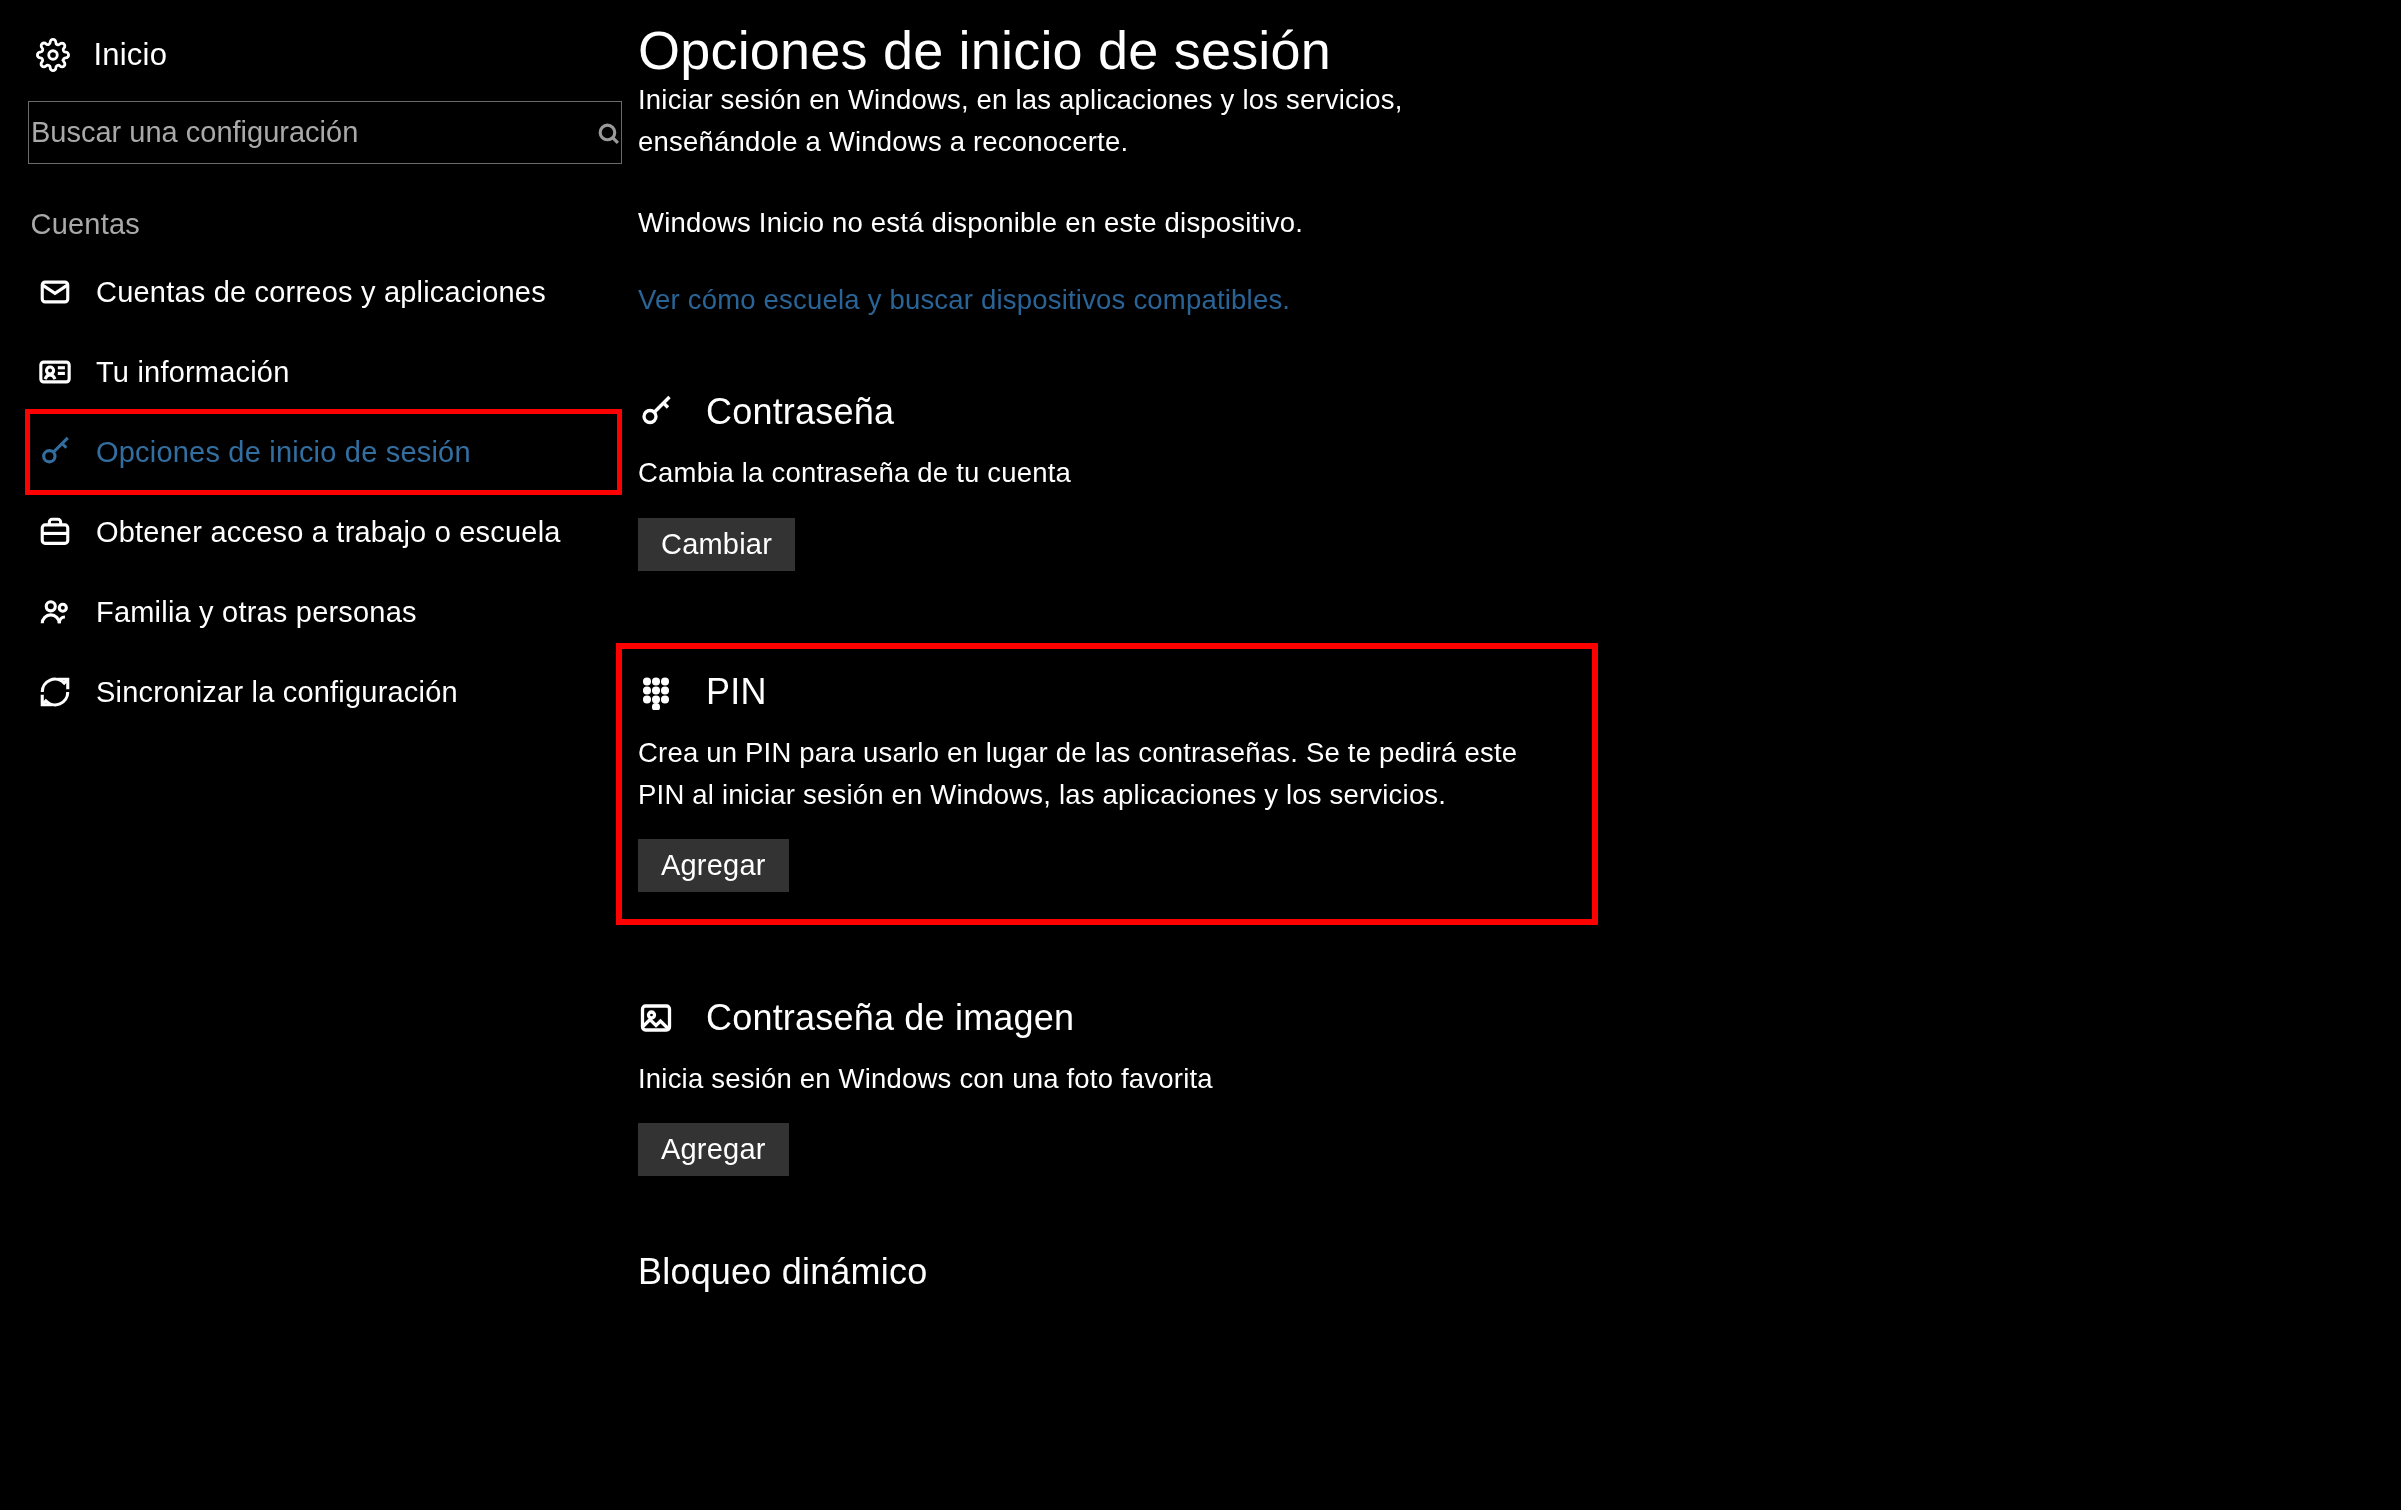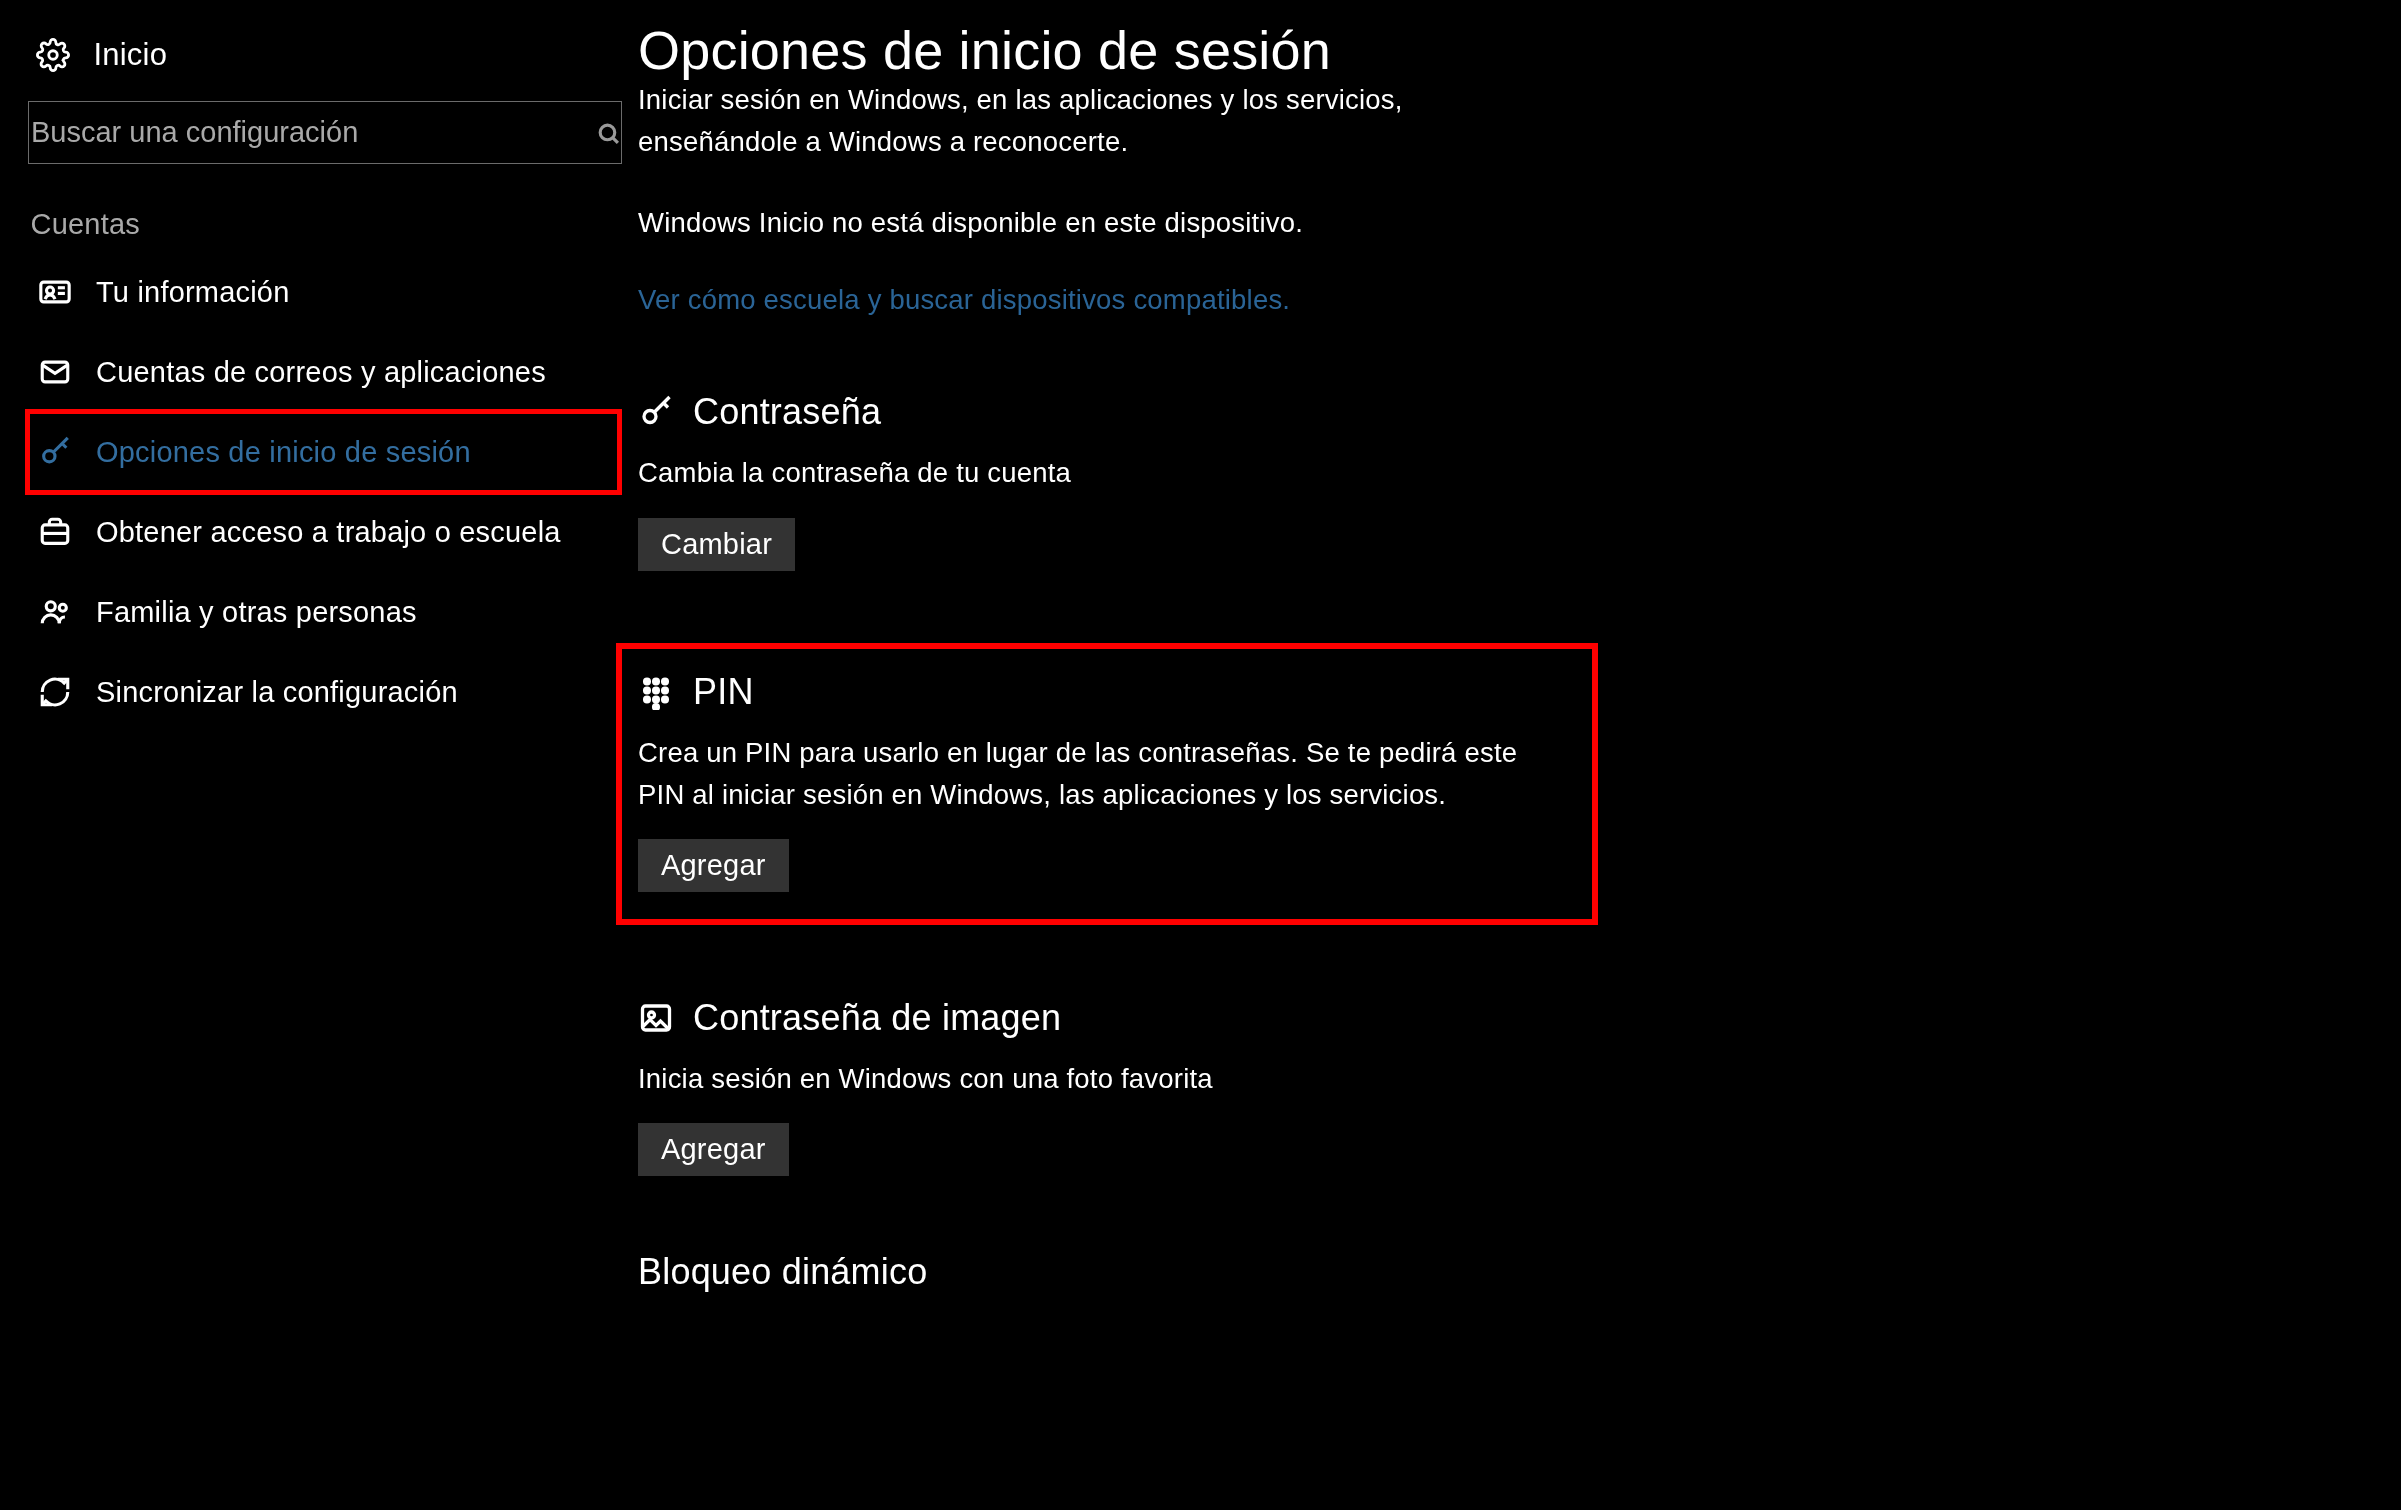--- a/index.html
+++ b/index.html
@@ -102,21 +102,21 @@
   .cut2 { margin-top: 38px; }
   .linkline {
     margin-top: 40px;
     font-size: 27.5px;
     color: var(--link);
   }
 
   .section { margin-top: 75px; max-width: 976px; }
   .sec-head {
     display: flex; align-items: center;
-    gap: 19px;
+    gap: 32px;
     font-size: 36px;
     margin-bottom: 19px;
   }
   .sec-ic { width: 36px; height: 36px; }
   .sec-ic svg { width: 100%; height: 100%; stroke: var(--fg); fill: none; stroke-width: 2.2; }
   .sec-desc {
     font-size: 27.5px;
     line-height: 1.55;
     max-width: 913px;
   }
@@ -163,38 +163,38 @@
             <line x1="21" y1="21" x2="16.2" y2="16.2"></line>
           </svg>
       </span>
     </div>
 
     <div class="cat">Cuentas</div>
 
     <div class="item">
       <span class="ic">
         <svg viewBox="0 0 24 24">
+            <rect x="3" y="5" width="18" height="14" rx="2"></rect>
+            <path d="M3 7l9 6 9-6"></path>
+          </svg>
+      </span>
+      <span>Cuentas de correos y aplicaciones</span>
+    </div>
+
+    <div class="item">
+      <span class="ic">
+        <svg viewBox="0 0 24 24">
             <rect x="2" y="5" width="20" height="14" rx="2"></rect>
             <circle cx="8.5" cy="11" r="2.5"></circle>
             <path d="M5 17c.8-2 2.3-3 3.5-3s2.7 1 3.5 3"></path>
             <line x1="14" y1="9" x2="19" y2="9"></line>
             <line x1="14" y1="13" x2="19" y2="13"></line>
           </svg>
       </span>
       <span>Tu información</span>
-    </div>
-
-    <div class="item">
-      <span class="ic">
-        <svg viewBox="0 0 24 24">
-            <rect x="3" y="5" width="18" height="14" rx="2"></rect>
-            <path d="M3 7l9 6 9-6"></path>
-          </svg>
-      </span>
-      <span>Cuentas de correos y aplicaciones</span>
     </div>
 
     <div class="item selected">
       <span class="ic">
         <svg viewBox="0 0 24 24">
             <circle cx="8" cy="15" r="4"></circle>
             <path d="M11 12 L21 2"></path>
             <path d="M17 6l3 3"></path>
           </svg>
       </span>

